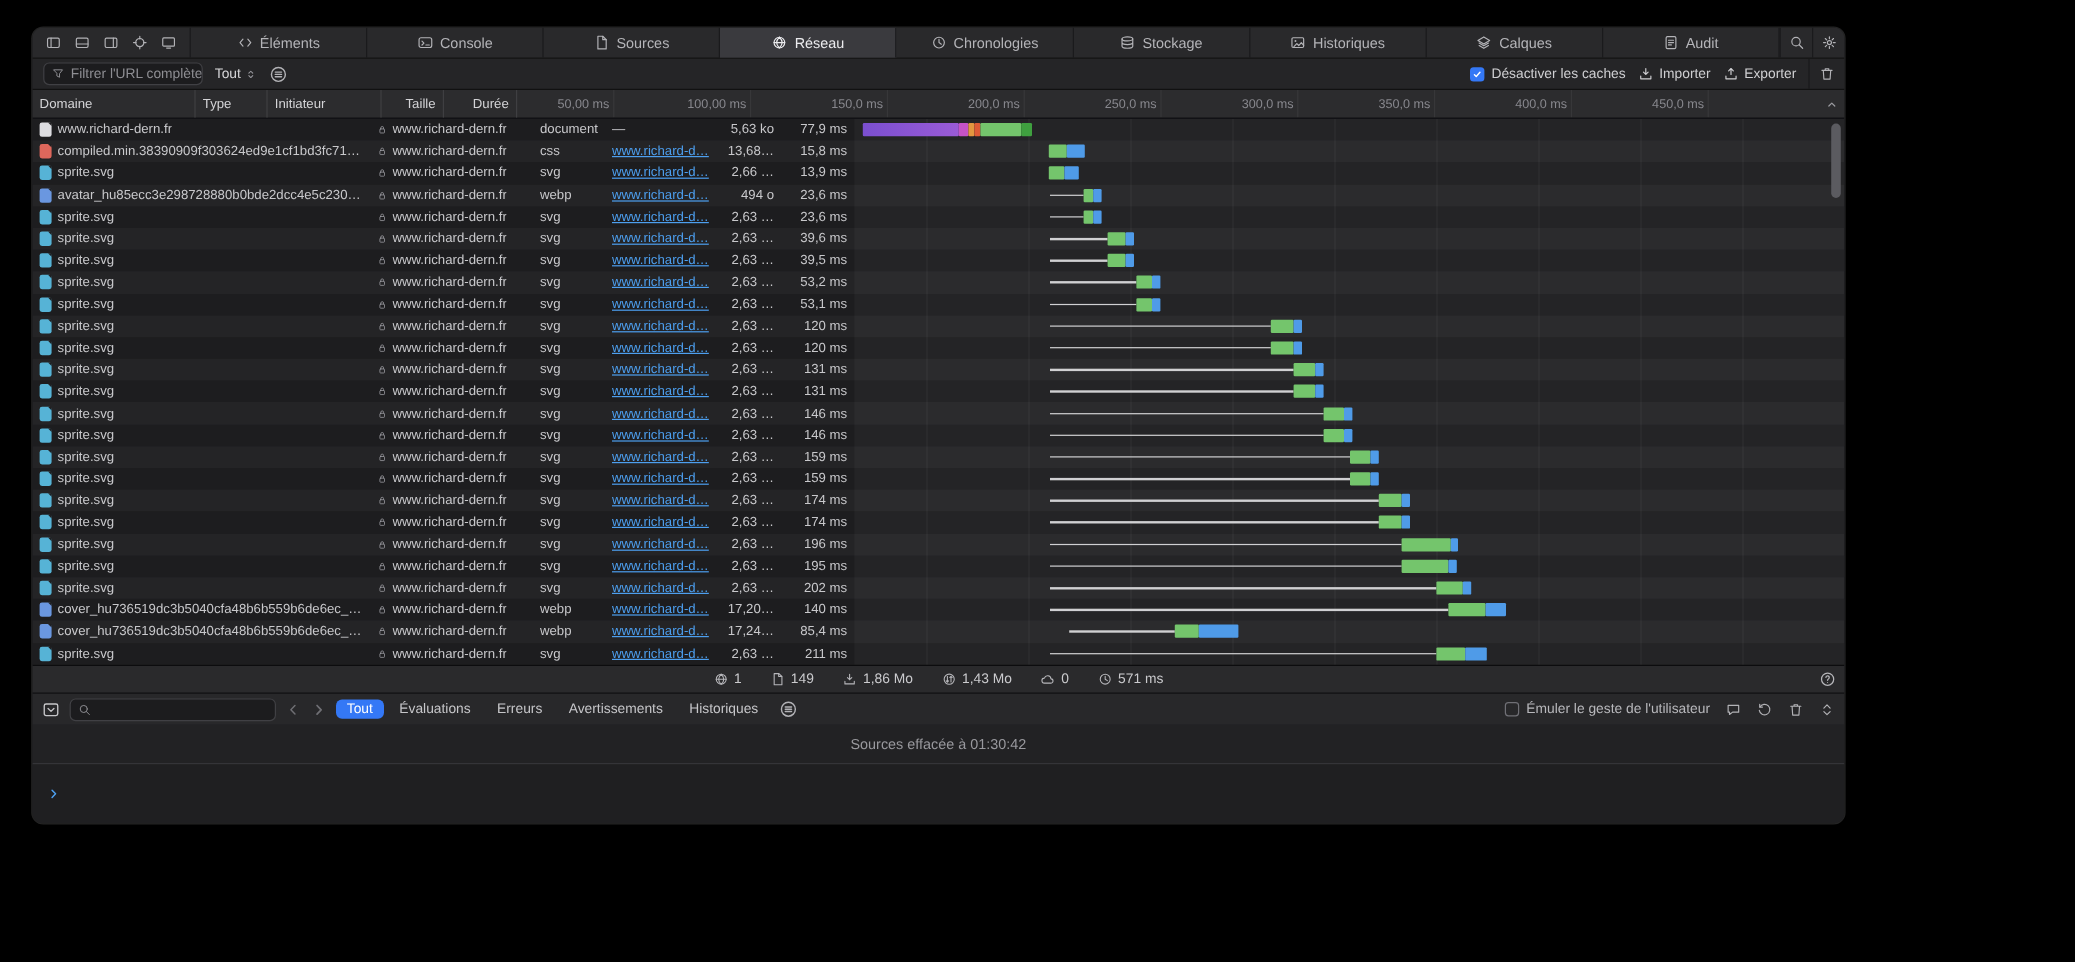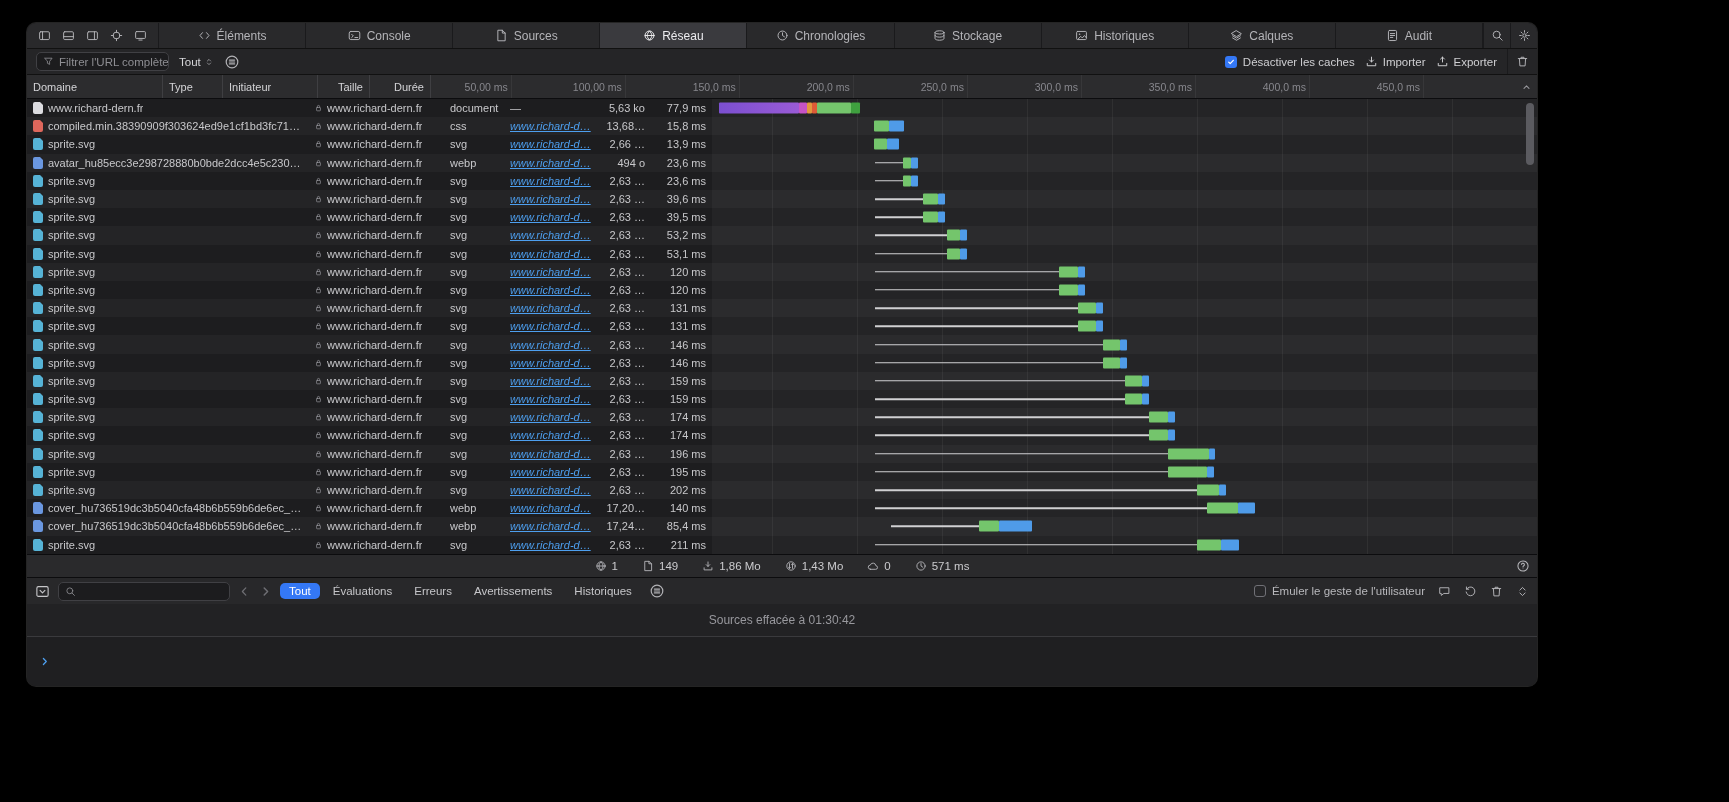--- a/index.html
+++ b/index.html
@@ -57,21 +57,21 @@
 .row:nth-child(even){background:#242426;}
 .cell{display:flex;align-items:center;padding:0 6px;overflow:hidden;white-space:nowrap;}
 .txt{overflow:hidden;text-overflow:ellipsis;white-space:nowrap;}
 .ficon{width:10px;height:12px;border-radius:2px;margin-right:5px;flex:none;position:relative;}
 .ficon::after{content:"";position:absolute;top:0;right:0;border-top:3px solid #202022;border-left:3px solid transparent;}
 .ficon.document{background:#dcdce0;}
 .ficon.css{background:#de675c;}
 .ficon.svg{background:#56b3d6;}
 .ficon.image{background:#6a97e0;}
 .lock{width:9px;height:10px;margin-right:4px;color:#9a9a9f;flex:none;}
-.link{color:var(--link,#4d9fef);text-decoration:underline;font-style:italic;}
+.link{color:var(--link,#4d9fef);text-decoration:underline;}
 .c-wf.cell{padding:0;position:relative;}
 .wf-overlay{position:absolute;top:0;bottom:0;left:685px;right:0;background:rgba(255,255,255,0.035);z-index:1;pointer-events:none;}
 .seg{position:absolute;top:50%;z-index:2;}
 .seg.line{height:1.5px;background:var(--bar-line,#d0d0d2);transform:translateY(-50%);}
 .seg.bar{height:11px;transform:translateY(-50%);border-radius:1px;}
 .seg.green{background:var(--bar-green,#74c56c);}
 .seg.greencap{background:var(--bar-green-dark,#3fa03f);}
 .seg.blue{background:var(--bar-blue,#4f9be8);}
 .seg.purple{background:linear-gradient(90deg,#7b4fd0,var(--bar-purple,#9a5bd6));}
 .seg.magenta{background:var(--bar-magenta,#c653c6);}

